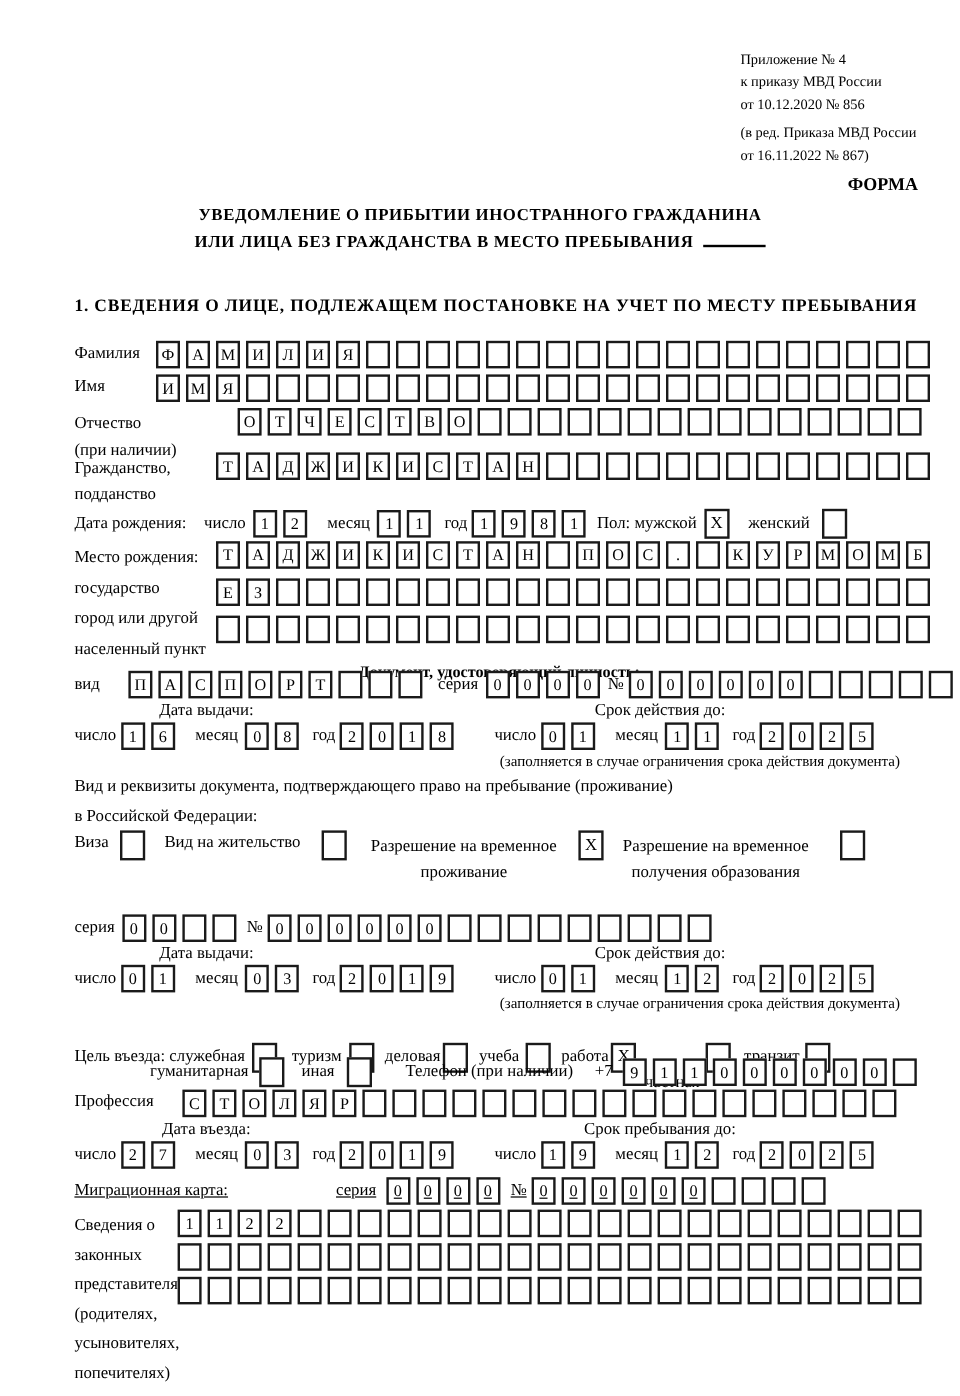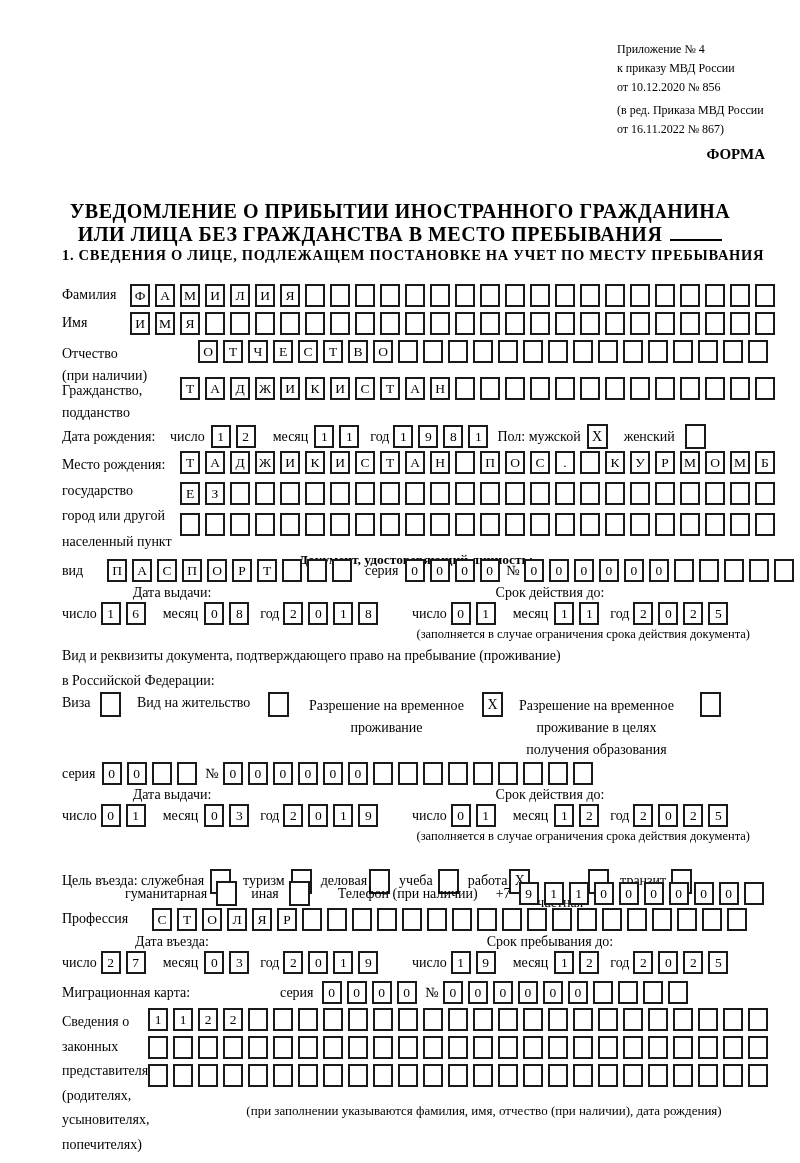--- a/index.html
+++ b/index.html
@@ -40,21 +40,21 @@
   <div class="abs" style="left:617px; top:40px; font-size:12px; line-height:19px;">
     <div>Приложение № 4</div>
     <div>к приказу МВД России</div>
     <div>от 10.12.2020 № 856</div>
     <div style="margin-top:4px;">(в ред. Приказа МВД России</div>
     <div>от 16.11.2022 № 867)</div>
   </div>
 
   <div class="abs b" style="top:146px; right:35px; font-size:15px;">ФОРМА</div>
 
-  <div class="abs b ctr" style="top:200px; left:0; width:800px; font-size:20px; line-height:23px; letter-spacing:0.5px;">
+  <div class="abs b ctr" style="top:168px; left:0; width:800px; font-size:14px; line-height:23px; letter-spacing:0.5px;">
     <div>УВЕДОМЛЕНИЕ О ПРИБЫТИИ ИНОСТРАННОГО ГРАЖДАНИНА</div>
     <div><span>ИЛИ ЛИЦА БЕЗ ГРАЖДАНСТВА В МЕСТО ПРЕБЫВАНИЯ</span><span class="blank"></span></div>
   </div>
 
   <div class="abs b" style="top:247px; left:62px; font-size:14.5px; letter-spacing:0.7px;">1. СВЕДЕНИЯ О ЛИЦЕ, ПОДЛЕЖАЩЕМ ПОСТАНОВКЕ НА УЧЕТ ПО МЕСТУ ПРЕБЫВАНИЯ</div>
 
   <div class="row" style="left:62px; top:284px;">
     <span class="lbl pt3" style="width:68px;">Фамилия</span>
     <span class="cells">
         <span class="cell">Ф</span>
@@ -391,21 +391,20 @@
   <span class="chk abs" style="left:268px; top:692px;"></span>
 
   <div class="abs ctr" style="left:298px; top:695px; width:177px; line-height:22px;">
     <div>Разрешение на временное</div>
     <div>проживание</div>
   </div>
   <span class="chk abs" style="left:482px; top:692px;">X</span>
 
   <div class="abs ctr" style="left:508px; top:695px; width:177px; line-height:22px;">
     <div>Разрешение на временное</div>
-    <div>проживание в целях</div>
     <div>получения образования</div>
   </div>
   <span class="chk abs" style="left:700px; top:692px;"></span>
 
   <div class="row vmid" style="left:62px; top:762px;">
     <span class="lbl" style="margin-right:6px;">серия</span>
     <span class="cells">
         <span class="cell">0</span>
         <span class="cell">0</span>
         <span class="cell"></span>
@@ -577,21 +576,21 @@
       </span>
     <span class="lbl" style="margin:0 4px 0 6px;">год</span>
     <span class="cells">
         <span class="cell">2</span>
         <span class="cell">0</span>
         <span class="cell">2</span>
         <span class="cell">5</span>
       </span>
   </div>
 
-  <div class="row vmid" style="left:62px; top:981px;">
+  <div class="row vmid" style="left:62px; top:981px;text-decoration:underline;">
     <span class="lbl" style="width:218px;">Миграционная карта:</span>
     <span class="lbl" style="margin-right:8px;">серия</span>
     <span class="cells">
         <span class="cell">0</span>
         <span class="cell">0</span>
         <span class="cell">0</span>
         <span class="cell">0</span>
       </span>
     <span class="lbl" style="margin:0 4px 0 4px;">№</span>
     <span class="cells">
@@ -697,15 +696,14 @@
         <span class="cell"></span>
         <span class="cell"></span>
         <span class="cell"></span>
         <span class="cell"></span>
         <span class="cell"></span>
         <span class="cell"></span>
         <span class="cell"></span>
       </span>
   </div>
 
-  <div class="abs ctr" style="left:168px; top:1103px; width:632px; font-size:13px;">(при заполнении указываются фамилия, имя, отчество (при наличии), дата рождения)</div>
 
 </div>
 
 </body></html>

